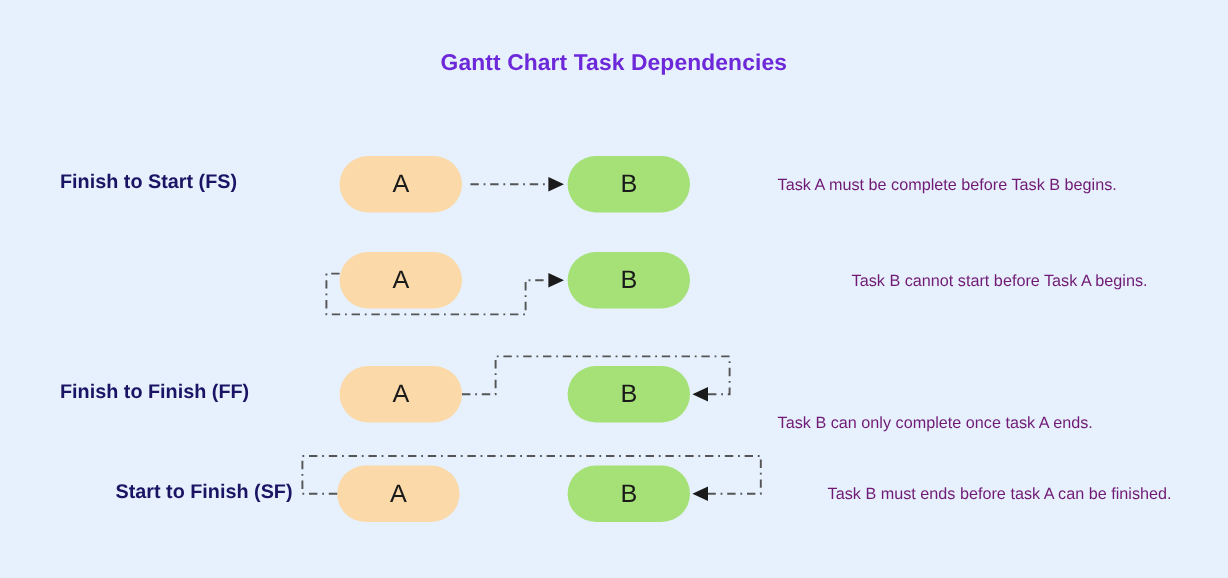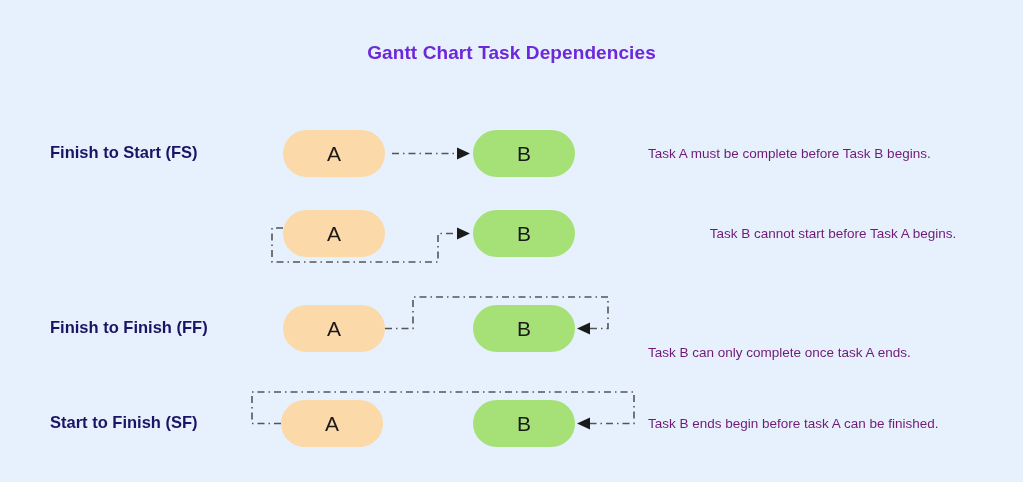--- a/index.html
+++ b/index.html
@@ -118,24 +118,24 @@
     <div class="row-label" style="top:33px;">Finish to Finish (FF)</div>
     <div class="task-box task-a" style="left:283px; top:20px;">A</div>
     <div class="task-box task-b" style="left:473px; top:20px;">B</div>
     <svg class="conn">
       <path d="M 385 43.5 L 413 43.5 L 413 12 L 608 12 L 608 43.5 L 590 43.5"></path>
       <polygon points="590,37.5 577,43.5 590,49.5"></polygon>
     </svg>
     <div class="row-desc" style="top:36px;margin-top:24px;">Task B can only complete once task A ends.</div>
   </div>
 
-  <div class="row" style="top:380px;">
+  <div class="row" style="top:368px;text-align:center;">
     <div class="row-label" style="top:33px;">Start to Finish (SF)</div>
     <div class="task-box task-a" style="left:281px; top:20px;">A</div>
     <div class="task-box task-b" style="left:473px; top:20px;">B</div>
     <svg class="conn">
       <path d="M 281 43.5 L 252 43.5 L 252 12 L 634 12 L 634 43.5 L 590 43.5"></path>
       <polygon points="590,37.5 577,43.5 590,49.5"></polygon>
     </svg>
-    <div class="row-desc" style="top:36px;">Task B ends begin before task A can be finished.</div>
+    <div class="row-desc" style="top:36px;">Task B must ends before task A can be finished.</div>
   </div>
 
 </div>
 
 </body></html>

